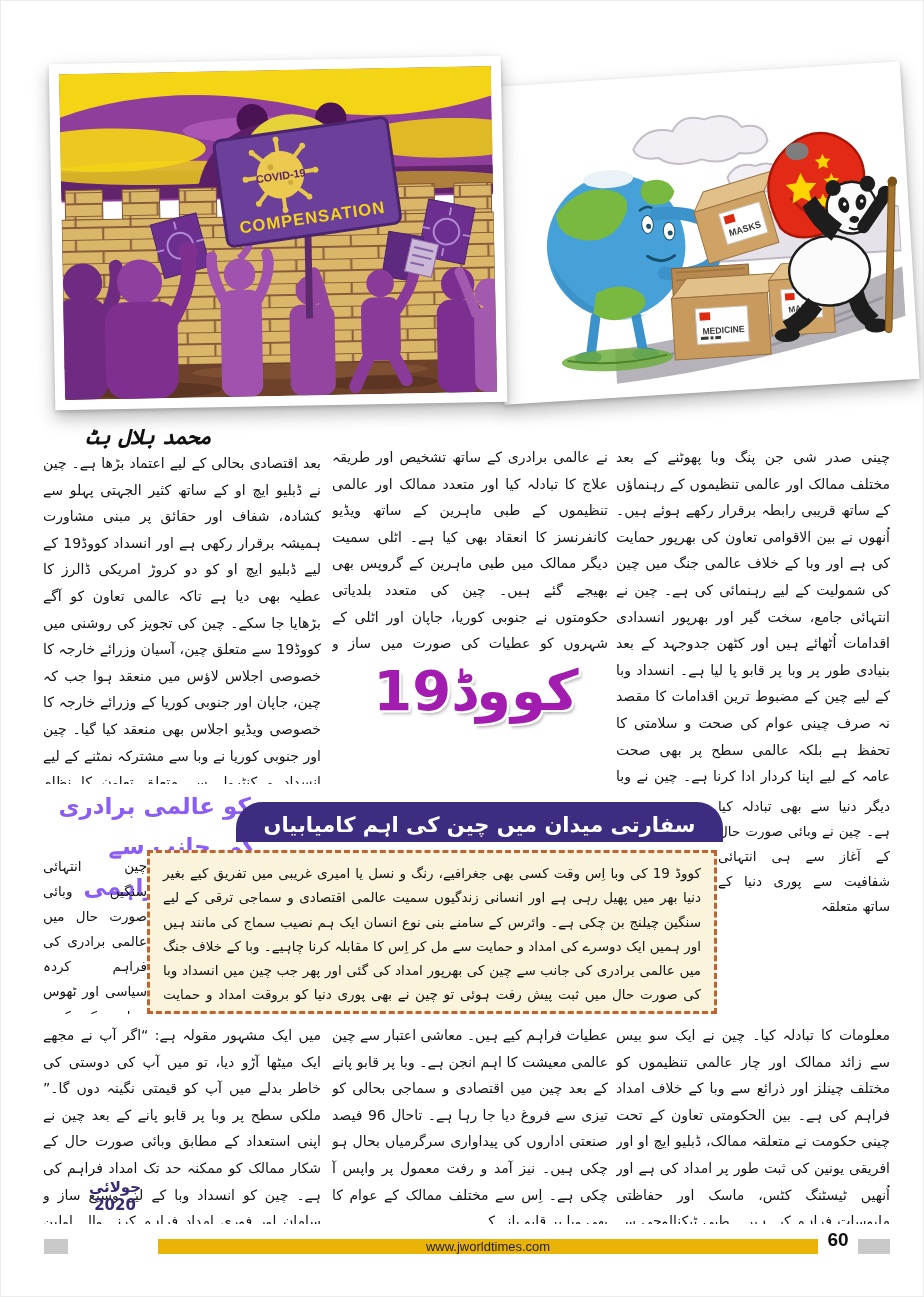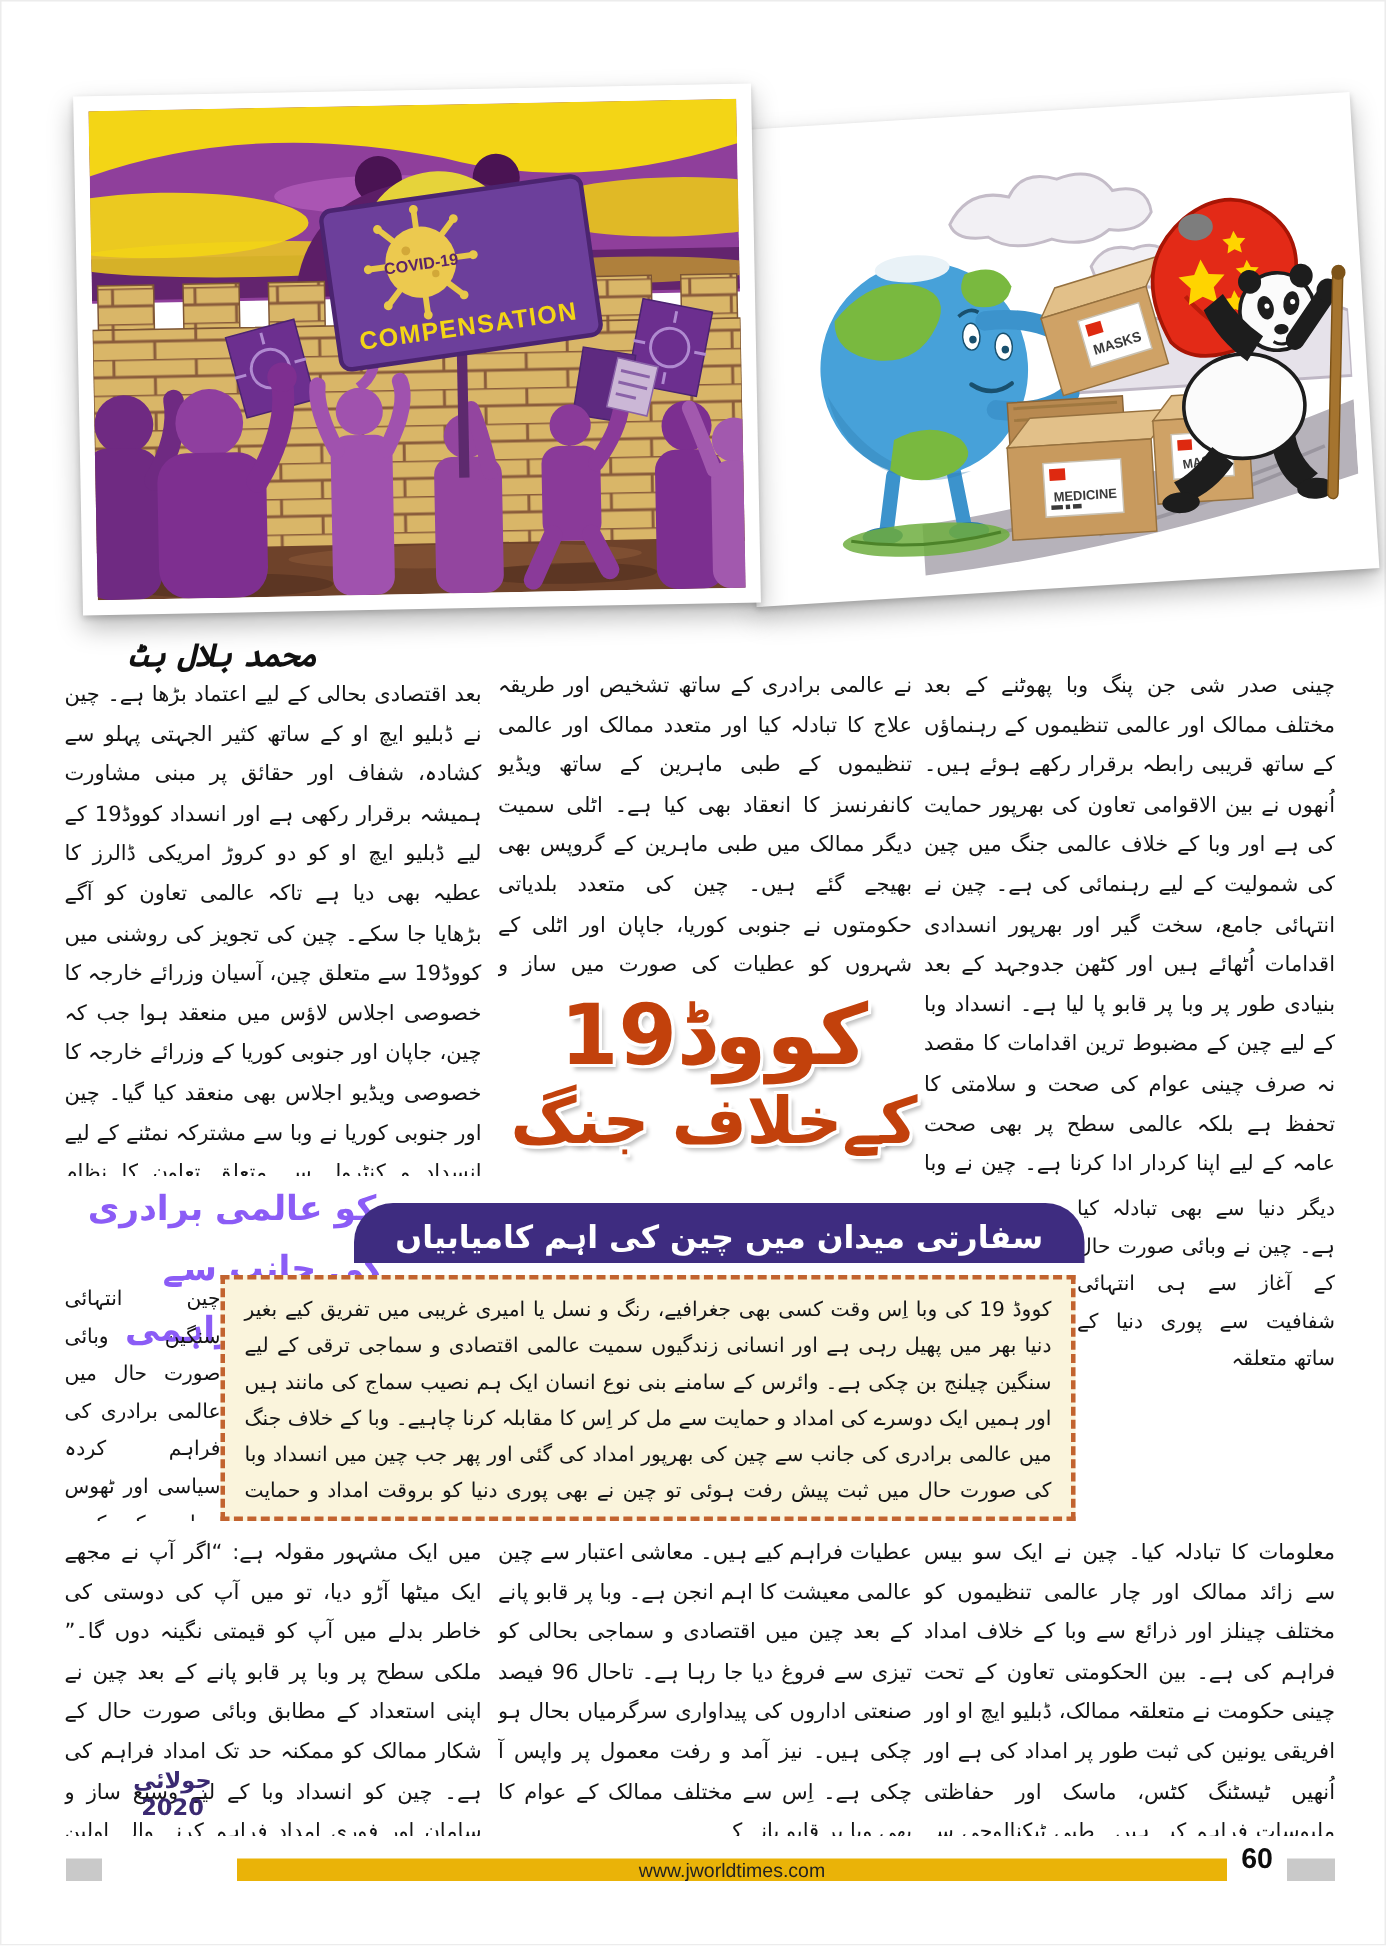--- a/index.html
+++ b/index.html
@@ -15,21 +15,21 @@
   .byline{position:absolute;left:86px;top:412px;font-family:"DejaVu Serif",serif;
           font-style:italic;font-weight:bold;font-size:21px;color:#111;direction:rtl;margin-top:12px;}
   
   .col{position:absolute;direction:rtl;text-align:justify;font-size:14px;line-height:1.9;
        color:#141414;overflow:hidden;}
   .col-narrow{font-size:13.5px;line-height:1.85;}
   
   .headline{position:absolute;left:330px;top:660px;width:292px;text-align:center;direction:rtl;z-index:4;}
   .headline .l1{font-size:56px;font-weight:bold;line-height:1.1;}
   .headline .l2{font-size:43px;font-weight:bold;line-height:1.25;}
-  .headline span{color:#c2410c;
+  .headline span{color:#a21caf;
     text-shadow:-2px -2px 0 #fff,2px -2px 0 #fff,-2px 2px 0 #fff,2px 2px 0 #fff,
                  0 -2px 0 #fff,0 2px 0 #fff,-2px 0 0 #fff,2px 0 0 #fff,3px 4px 3px rgba(0,0,0,0.25);}
   
   .banner{position:absolute;left:236px;top:802px;width:487px;height:40px;background:#3e2c80;
           border-radius:26px 26px 0 0;color:#ffffff;text-align:center;line-height:46px;
           font-size:21px;font-weight:bold;direction:rtl;z-index:5;}
   
   .hbox{position:absolute;left:147px;top:850px;width:570px;height:164px;box-sizing:border-box;
         background:#faf4dc;border:3px dashed #c2632f;padding:8px 13px;direction:rtl;
         text-align:justify;font-size:13.5px;line-height:1.8;color:#141414;overflow:hidden;z-index:6;}
@@ -279,21 +279,20 @@
   <div class="col" style="left:43px;top:450px;width:278px;height:334px;">بعد اقتصادی بحالی کے لیے اعتماد بڑھا ہے۔ چین نے ڈبلیو ایچ او کے ساتھ کثیر الجہتی پہلو سے کشادہ، شفاف اور حقائق پر مبنی مشاورت ہمیشہ برقرار رکھی ہے اور انسداد کووڈ19 کے لیے ڈبلیو ایچ او کو دو کروڑ امریکی ڈالرز کا عطیہ بھی دیا ہے تاکہ عالمی تعاون کو آگے بڑھایا جا سکے۔ چین کی تجویز کی روشنی میں کووڈ19 سے متعلق چین، آسیان وزرائے خارجہ کا خصوصی اجلاس لاؤس میں منعقد ہوا جب کہ چین، جاپان اور جنوبی کوریا کے وزرائے خارجہ کا خصوصی ویڈیو اجلاس بھی منعقد کیا گیا۔ چین اور جنوبی کوریا نے وبا سے مشترکہ نمٹنے کے لیے انسداد و کنٹرول سے متعلق تعاون کا نظام تشکیل دیا ہے۔</div>
   <div class="greenhead">
     <span>چین کو عالمی برادری کی جانب سے</span><br>
     <span>امداد کی فراہمی</span>
   </div>
   <div class="col col-narrow" style="left:43px;top:854px;width:104px;height:160px;">چین انتہائی سنگین وبائی صورت حال میں عالمی برادری کی فراہم کردہ سیاسی اور ٹھوس حمایت کو کبھی فراموش نہیں کرے گا۔ چین</div>
   <div class="col" style="left:43px;top:1022px;width:278px;height:202px;">میں ایک مشہور مقولہ ہے: “اگر آپ نے مجھے ایک میٹھا آڑو دیا، تو میں آپ کی دوستی کی خاطر بدلے میں آپ کو قیمتی نگینہ دوں گا۔” ملکی سطح پر وبا پر قابو پانے کے بعد چین نے اپنی استعداد کے مطابق وبائی صورت حال کے شکار ممالک کو ممکنہ حد تک امداد فراہم کی ہے۔ چین کو انسداد وبا کے لیے وسیع ساز و سامان اور فوری امداد فراہم کرنے والے اولین ممالک میں جنوبی کوریا بھی شامل ہے۔ چین</div>
 
   <div class="headline">
     <div class="l1"><span>کووڈ19</span></div>
-    <div class="l2"><span>کےخلاف جنگ</span></div>
   </div>
 
   <div class="banner">سفارتی میدان میں چین کی اہم کامیابیاں</div>
 
   <div class="hbox">کووڈ 19 کی وبا اِس وقت کسی بھی جغرافیے، رنگ و نسل یا امیری غریبی میں تفریق کیے بغیر دنیا بھر میں پھیل رہی ہے اور انسانی زندگیوں سمیت عالمی اقتصادی و سماجی ترقی کے لیے سنگین چیلنج بن چکی ہے۔ وائرس کے سامنے بنی نوع انسان ایک ہم نصیب سماج کی مانند ہیں اور ہمیں ایک دوسرے کی امداد و حمایت سے مل کر اِس کا مقابلہ کرنا چاہیے۔ وبا کے خلاف جنگ میں عالمی برادری کی جانب سے چین کی بھرپور امداد کی گئی اور پھر جب چین میں انسداد وبا کی صورت حال میں ثبت پیش رفت ہوئی تو چین نے بھی پوری دنیا کو بروقت امداد و حمایت فراہم کی۔ چین اپنے ٹھوس عملی اقدامات سے بنی نوع انسان کے ہم نصیب سماج کے تصور پر عمل پیرا ہے جسے عالمی برادری نے بھرپور سراہا ہے۔</div>
 
   <div class="fbar" style="left:44px;width:24px;"></div>
   <div class="f-date">جولائی 2020</div>
   <div class="f-url">www.jworldtimes.com</div>
   <div class="f-page">60</div>

